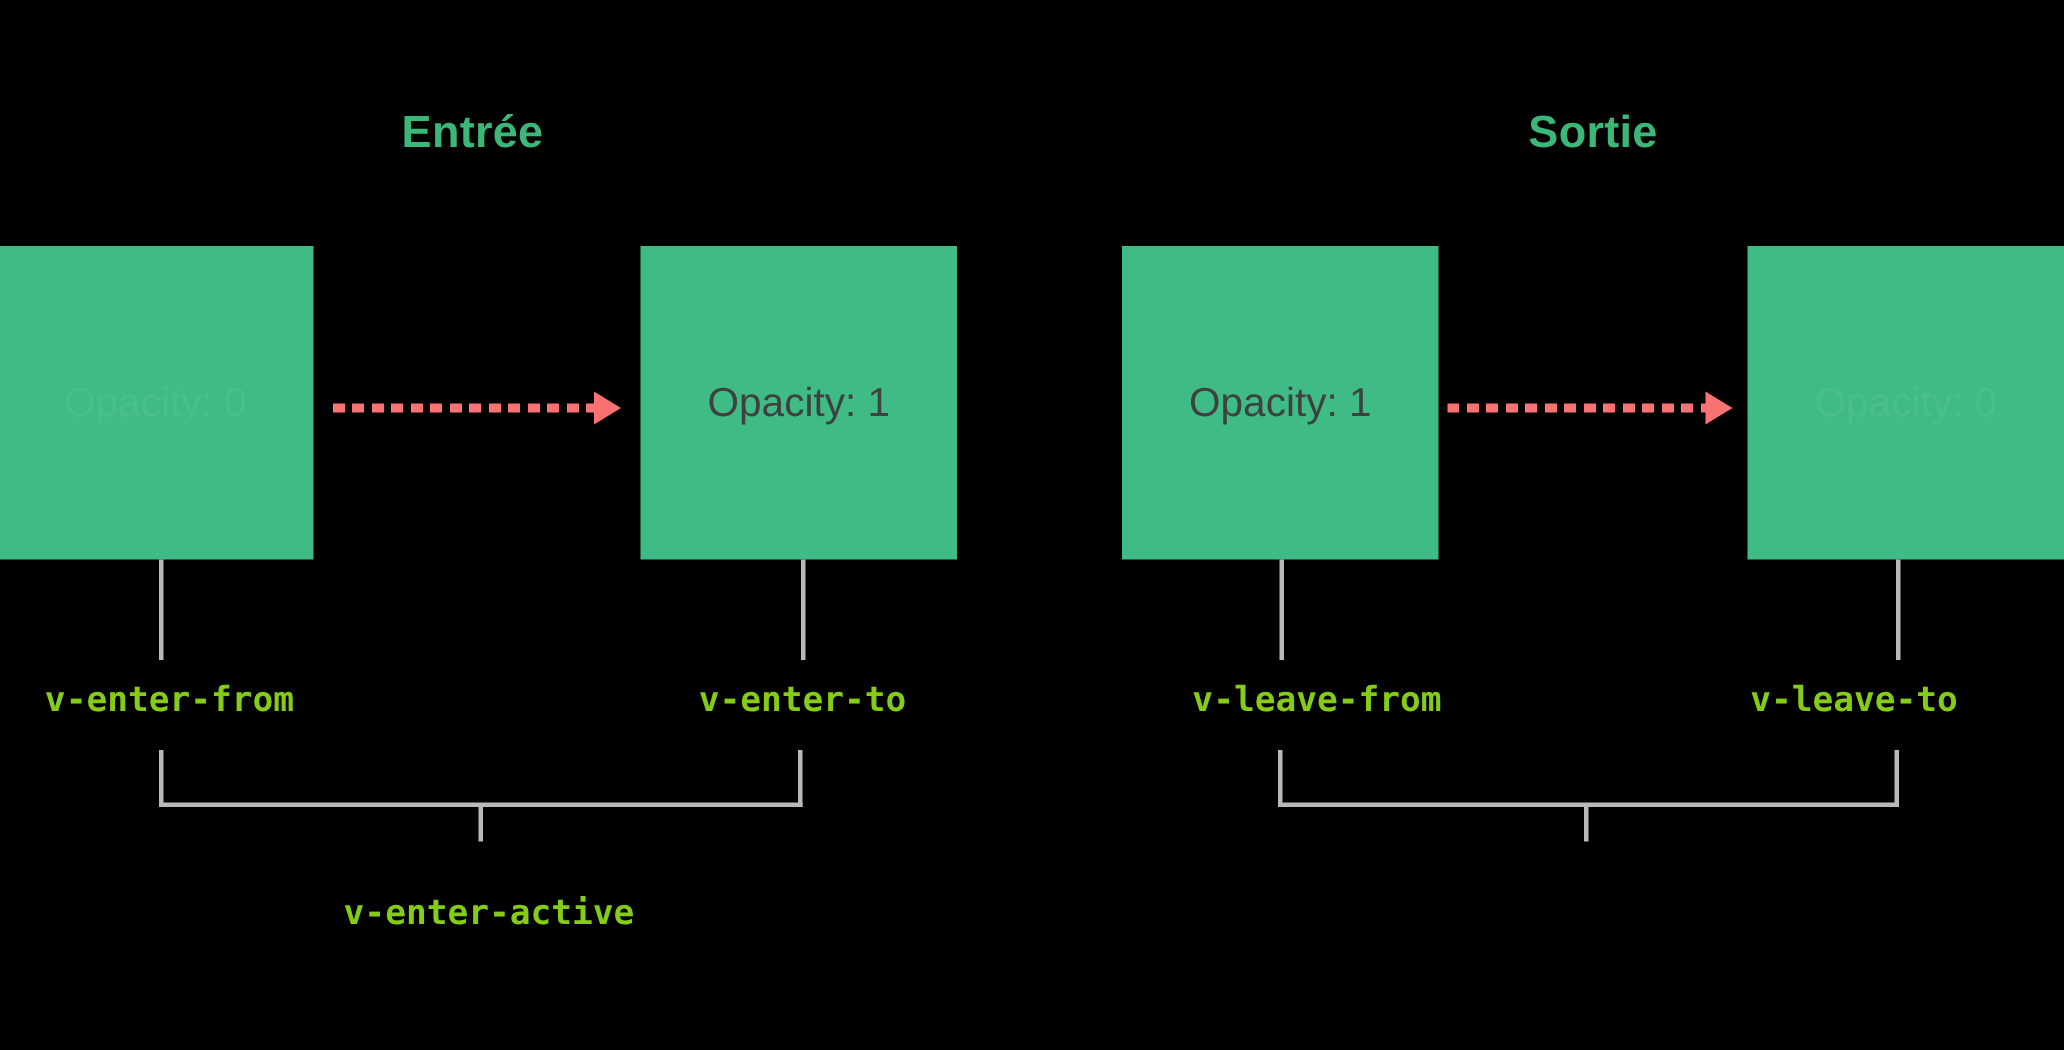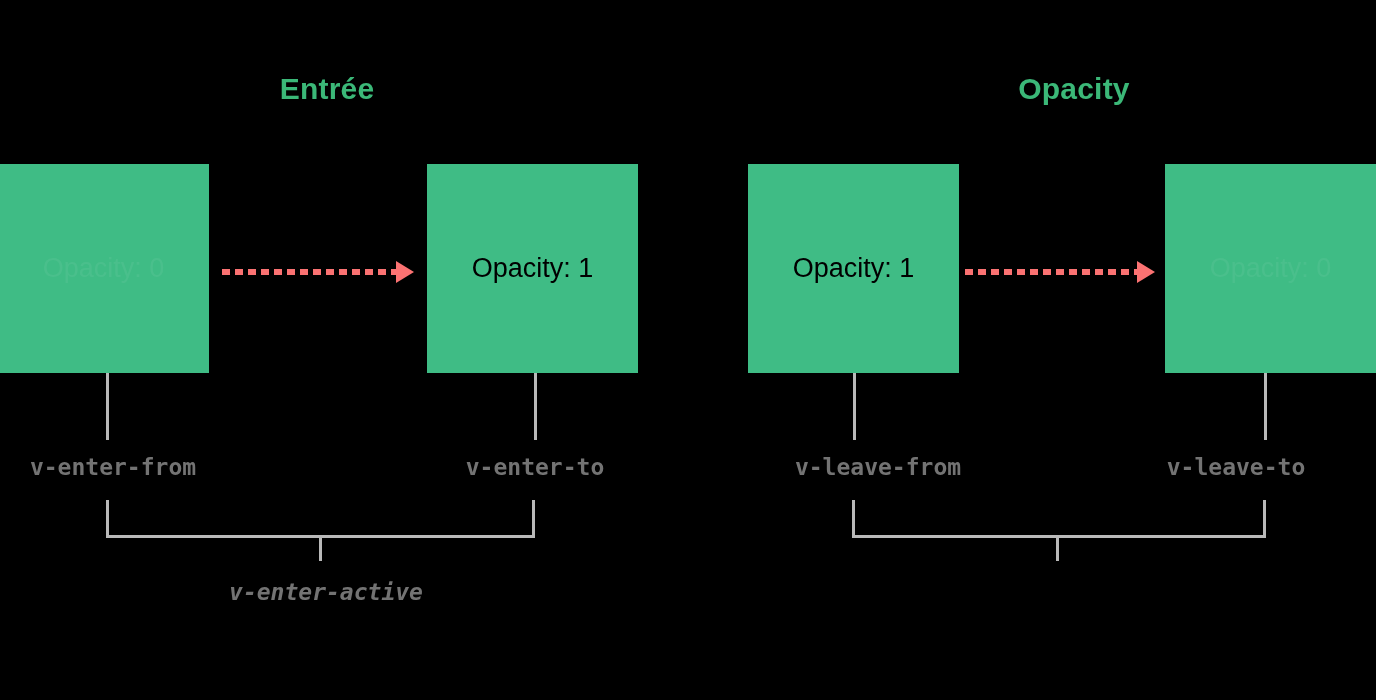--- a/index.html
+++ b/index.html
@@ -13,37 +13,36 @@
   
   .title{
     position:absolute;
     font-size:30px;
     font-weight:bold;
     color:#3bb878;
     letter-spacing:0.2px;
     white-space:nowrap;
     transform:translateX(-50%);
     top:72px;
-    margin-left:12px;
   }
 
   
   .box{
     position:absolute;
     top:164px;
     width:211px;
     height:209px;
     background:#3fbc85;
     display:flex;
     align-items:center;
     justify-content:center;
   }
   .box-label{
     font-size:27px;
-    color:#000000;
+    color:#404040;
     white-space:nowrap;
     line-height:1;
   }
   .box-label.faded{ color:rgba(255,255,255,0.06); }
 
   
   .arrow{
     position:absolute;
     height:8px;
     top:268px;
@@ -76,27 +75,27 @@
     top:373px;
     height:67px;
   }
 
   
   .cls{
     position:absolute;
     font-family:"DejaVu Sans Mono", monospace;
     font-size:23px;
     font-weight:bold;
-    color:#737373;
+    color:#84cc16;
     white-space:nowrap;
     transform:translateX(-50%);
     line-height:1;
   }
   .cls.row1{ top:456px; }
-  .cls.row2{ top:581px;font-style:italic; }
+  .cls.row2{ top:598px; }
 
   
   .bracket{
     position:absolute;
     top:500px;
     height:38px;
     border-left:3px solid #b9b9b9;
     border-right:3px solid #b9b9b9;
     border-bottom:3px solid #b9b9b9;
     box-sizing:border-box;
@@ -131,21 +130,21 @@
   <div class="stem" id="s-e1" style="left: 534px;"></div>
 
   <div class="cls row1" id="l-e0" style="left: 113px;">v-enter-from</div>
   <div class="cls row1" id="l-e1" style="left: 535px;">v-enter-to</div>
 
   <div class="bracket" id="br-e" style="left: 106px; width: 429px;"></div>
   <div class="bracket-stem" id="brs-e" style="left: 319px;"></div>
 
   <div class="cls row2" id="l-ea" style="left: 326px;">v-enter-active</div>
 
-  <div class="title" id="t-leave" style="left: 1062px;">Opacity</div>
+  <div class="title" id="t-leave" style="left: 1062px;">Sortie</div>
 
   <div class="box" id="b-l0" style="left: 748px;">
     <span class="box-label">Opacity: 1</span>
   </div>
   <div class="box" id="b-l1" style="left: 1165px;">
     <span class="box-label faded">Opacity: 0</span>
   </div>
 
   <div class="arrow" id="a-leave" style="left: 965px; width: 190px;">
     <span class="dashes"></span>

